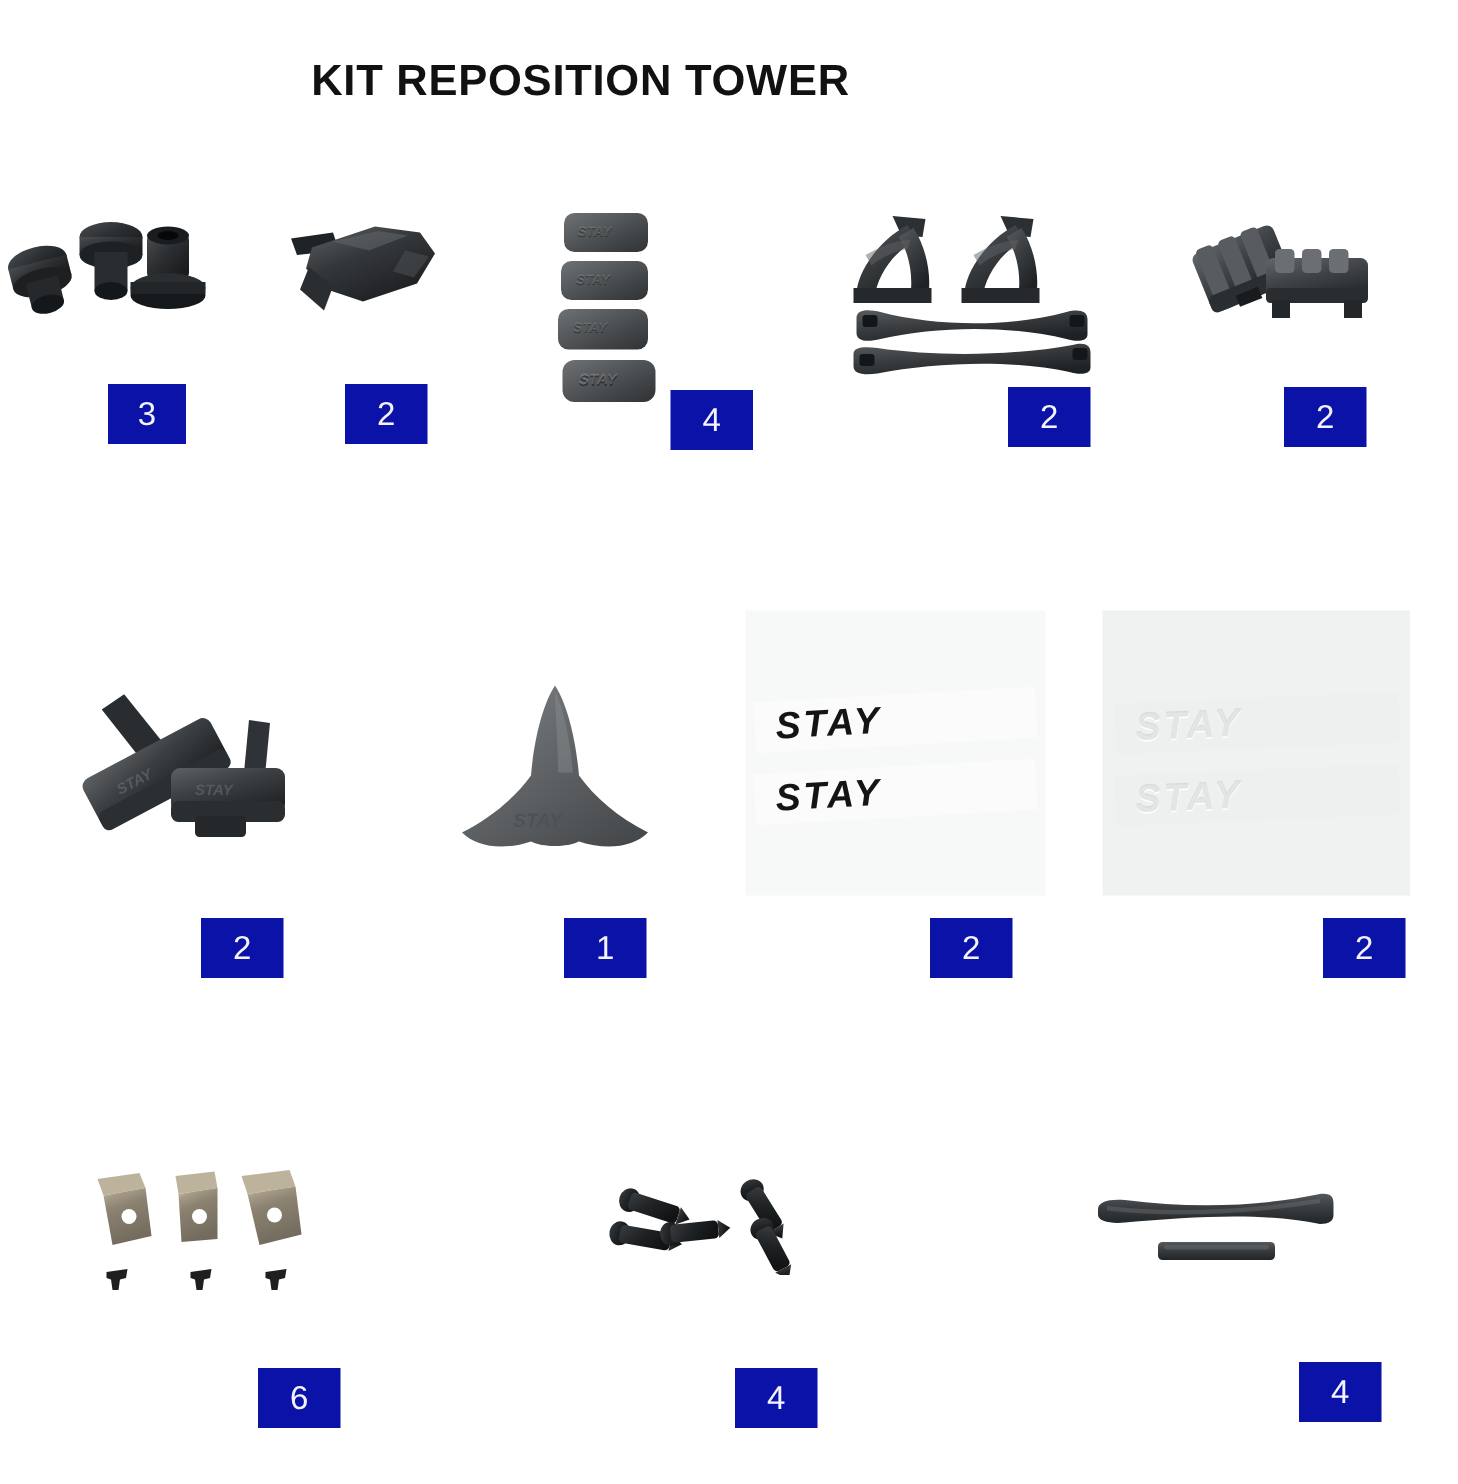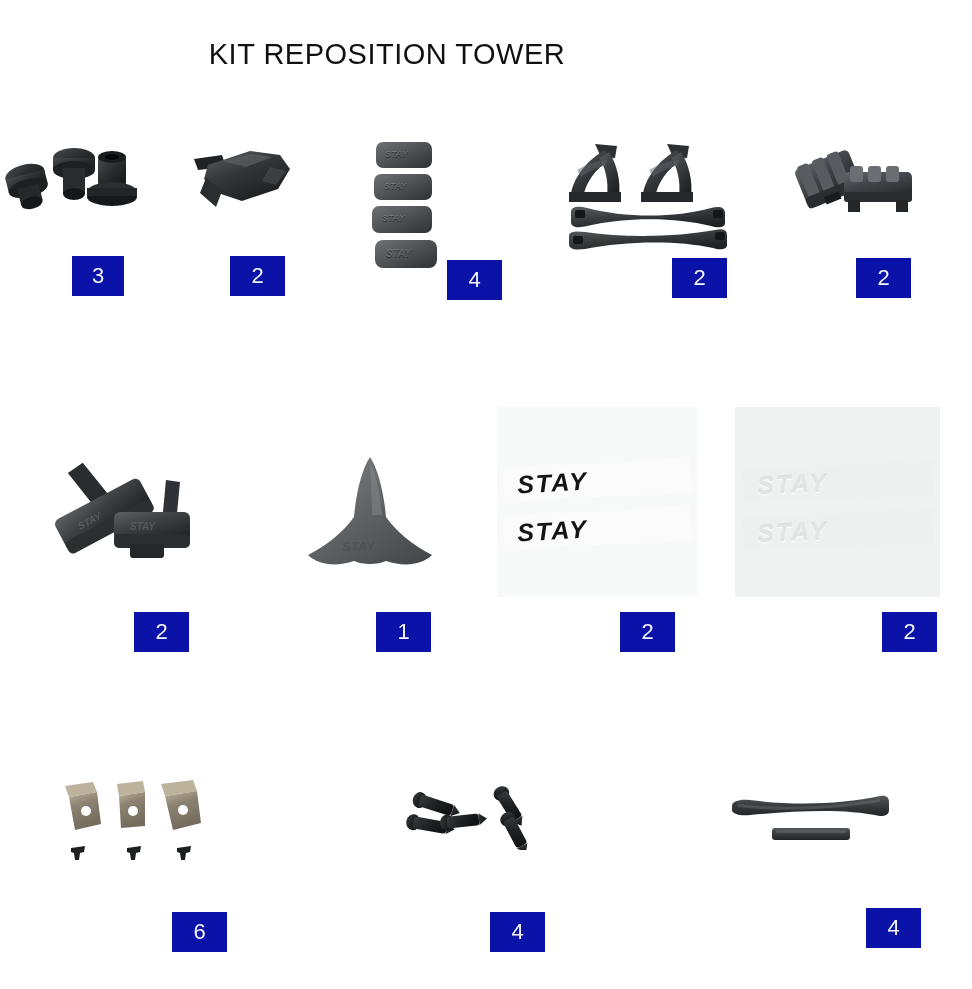--- a/index.html
+++ b/index.html
@@ -16,21 +16,21 @@
   }
 
   
   #kit-title {
     position: absolute;
     top: 38px;
     left: 0;
     width: 774px;
     text-align: center;
     font-size: 29px;
-    font-weight: normal;
+    font-weight: bold;
     letter-spacing: 0.5px;
     color: #111111;
     white-space: nowrap;
   }
 
   
   .part-cell {
     position: absolute;
   }
   .part-art {

